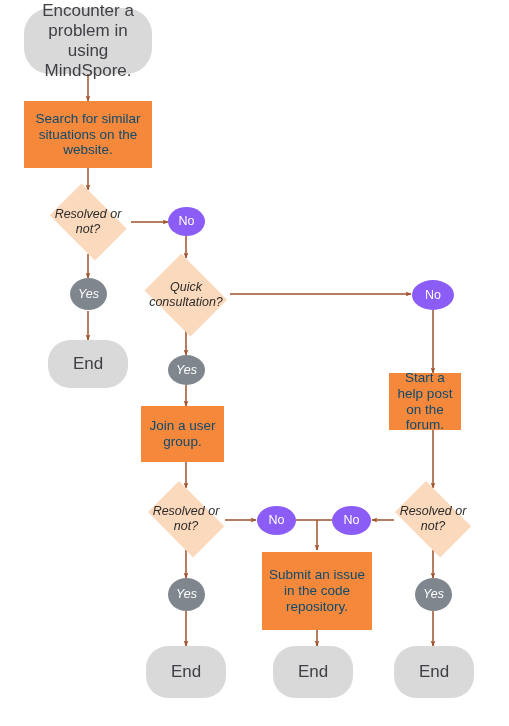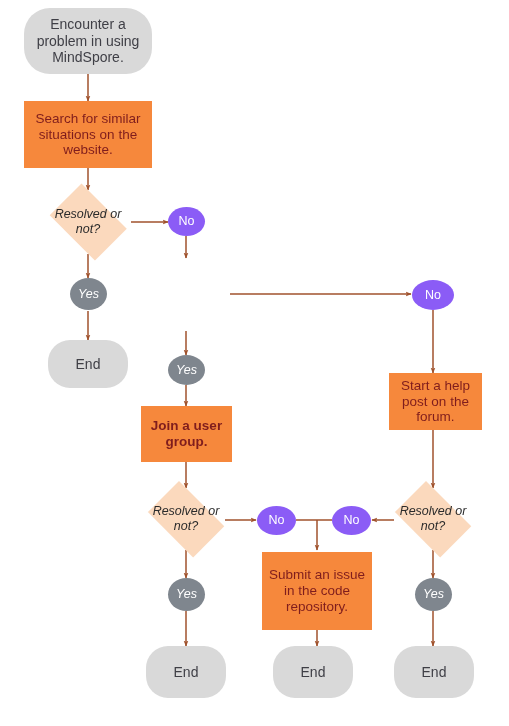--- a/index.html
+++ b/index.html
@@ -35,27 +35,27 @@
     display:block;
     width:100%;
     padding:0 4px;
     box-sizing:border-box;
   }
   
   .terminator{
     background:#d9d9d9;
     border-radius:22px;
     color:#3f3f46;
-    font-size:14px;
+    font-size:17px;
   }
   .terminator.start{ border-radius:26px; }
   
   .process{
     background:#f6883c;
-    color:#7f1d1d;
+    color:#0c4a6e;
     font-size:13.5px;
   }
   
   .decision{
     background:transparent;
     color:#2b2b2b;
     font-size:12.5px;
   }
   .decision .dia{
     position:absolute;
@@ -154,26 +154,30 @@
   </div>
 
   <div class="node terminator" style="left:48px;top:340px;width:80px;height:48px;">
     <span class="txt">End</span>
   </div>
 
   <div class="node pill no" style="left:168px;top:207px;width:37px;height:29px;">
     <span class="txt">No</span>
   </div>
 
+  <div class="node decision" style="left:140px;top:258px;width:92px;height:73px;">
+    <span class="dia"></span>
+    <span class="txt">Quick consultation?</span>
+  </div>
 
   <div class="node pill yes" style="left:168px;top:355px;width:37px;height:30px;">
     <span class="txt">Yes</span>
   </div>
 
-  <div class="node process" style="left:141px;top:406px;width:91px;height:56px;font-weight:bold;">
+  <div class="node process" style="left:141px;top:406px;width:83px;height:56px;">
     <span class="txt">Join a user group.</span>
   </div>
 
   <div class="node decision" style="left:141px;top:488px;width:90px;height:62px;">
     <span class="dia"></span>
     <span class="txt">Resolved or not?</span>
   </div>
 
   <div class="node pill yes" style="left:168px;top:578px;width:37px;height:33px;">
     <span class="txt">Yes</span>
@@ -196,21 +200,21 @@
   </div>
 
   <div class="node terminator" style="left:273px;top:646px;width:80px;height:52px;">
     <span class="txt">End</span>
   </div>
 
   <div class="node pill no" style="left:412px;top:280px;width:42px;height:30px;">
     <span class="txt">No</span>
   </div>
 
-  <div class="node process" style="left:389px;top:373px;width:93px;height:57px;">
+  <div class="node process" style="left:389px;top:373px;width:72px;height:57px;">
     <span class="txt">Start a help post on the forum.</span>
   </div>
 
   <div class="node decision" style="left:388px;top:488px;width:90px;height:62px;">
     <span class="dia"></span>
     <span class="txt">Resolved or not?</span>
   </div>
 
   <div class="node pill yes" style="left:415px;top:578px;width:37px;height:33px;">
     <span class="txt">Yes</span>

